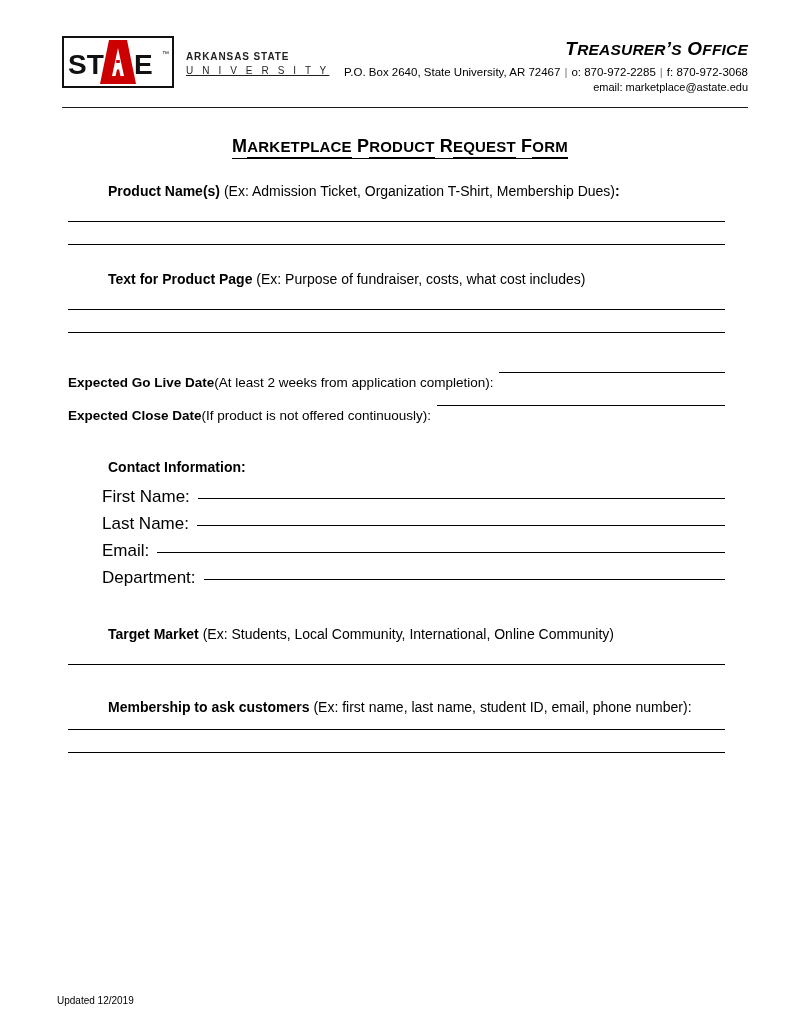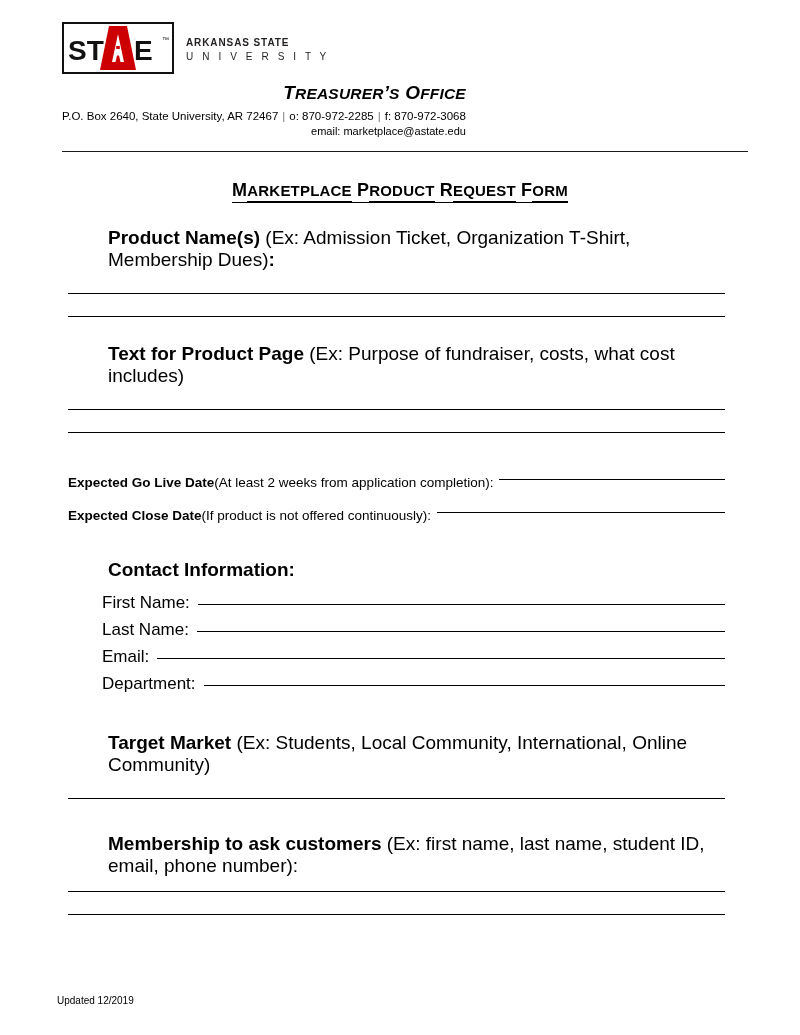--- a/index.html
+++ b/index.html
@@ -21,22 +21,21 @@
     height: 1035px;
     box-sizing: border-box;
     padding: 0;
   }
 
   
   .header {
     display: flex;
     align-items: flex-start;
     justify-content: space-between;
-    padding: 16px 52px 0 62px;
-    flex-direction: column;
+    padding: 30px 52px 0 62px;
   }
   .logo-block {
     display: flex;
     align-items: center;
     gap: 12px;
     padding-top: 6px;
   }
   .logo-mark {
     position: relative;
     width: 112px;
@@ -51,20 +50,21 @@
     font-size: 10px;
     font-weight: bold;
     letter-spacing: 0.9px;
     color: #231f20;
   }
   .logo-text .l2 {
     font-size: 10px;
     letter-spacing: 3.1px;
     color: #231f20;
     margin-top: 1px;
+    text-decoration: underline;
   }
   .contact-block {
     text-align: right;
     padding-top: 8px;
   }
   .office-title {
     font-size: 19px;
     font-weight: bold;
     letter-spacing: 0.2px;
     color: #000000;
@@ -107,39 +107,39 @@
   .doc-title .sc { font-size: 15px; text-align: center; }
 
   
   .body {
     padding: 0 75px 0 68px;
   }
   .section {
     margin-top: 26px;
   }
   .label {
-    font-size: 19px;
+    font-size: 14px;
     font-weight: bold;
     padding-left: 40px;
   }
   .label .hint {
     font-weight: normal;
   }
   .blank-line {
     border-bottom: 1.1px solid #000;
     height: 0;
   }
   .rule-wrap { margin-top: 22px; }
   .rule-wrap .blank-line + .blank-line { margin-top: 22px; }
 
   .inline-row {
     font-size: 13.5px;
     font-weight: bold;
     display: flex;
-    align-items: center;
+    align-items: flex-start;
     white-space: nowrap;
   }
   .inline-row .hint { font-weight: normal; }
   .inline-row .fill {
     flex: 1;
     border-bottom: 1.1px solid #000;
     margin-left: 6px;
     position: relative;
     top: -3px;
   }

